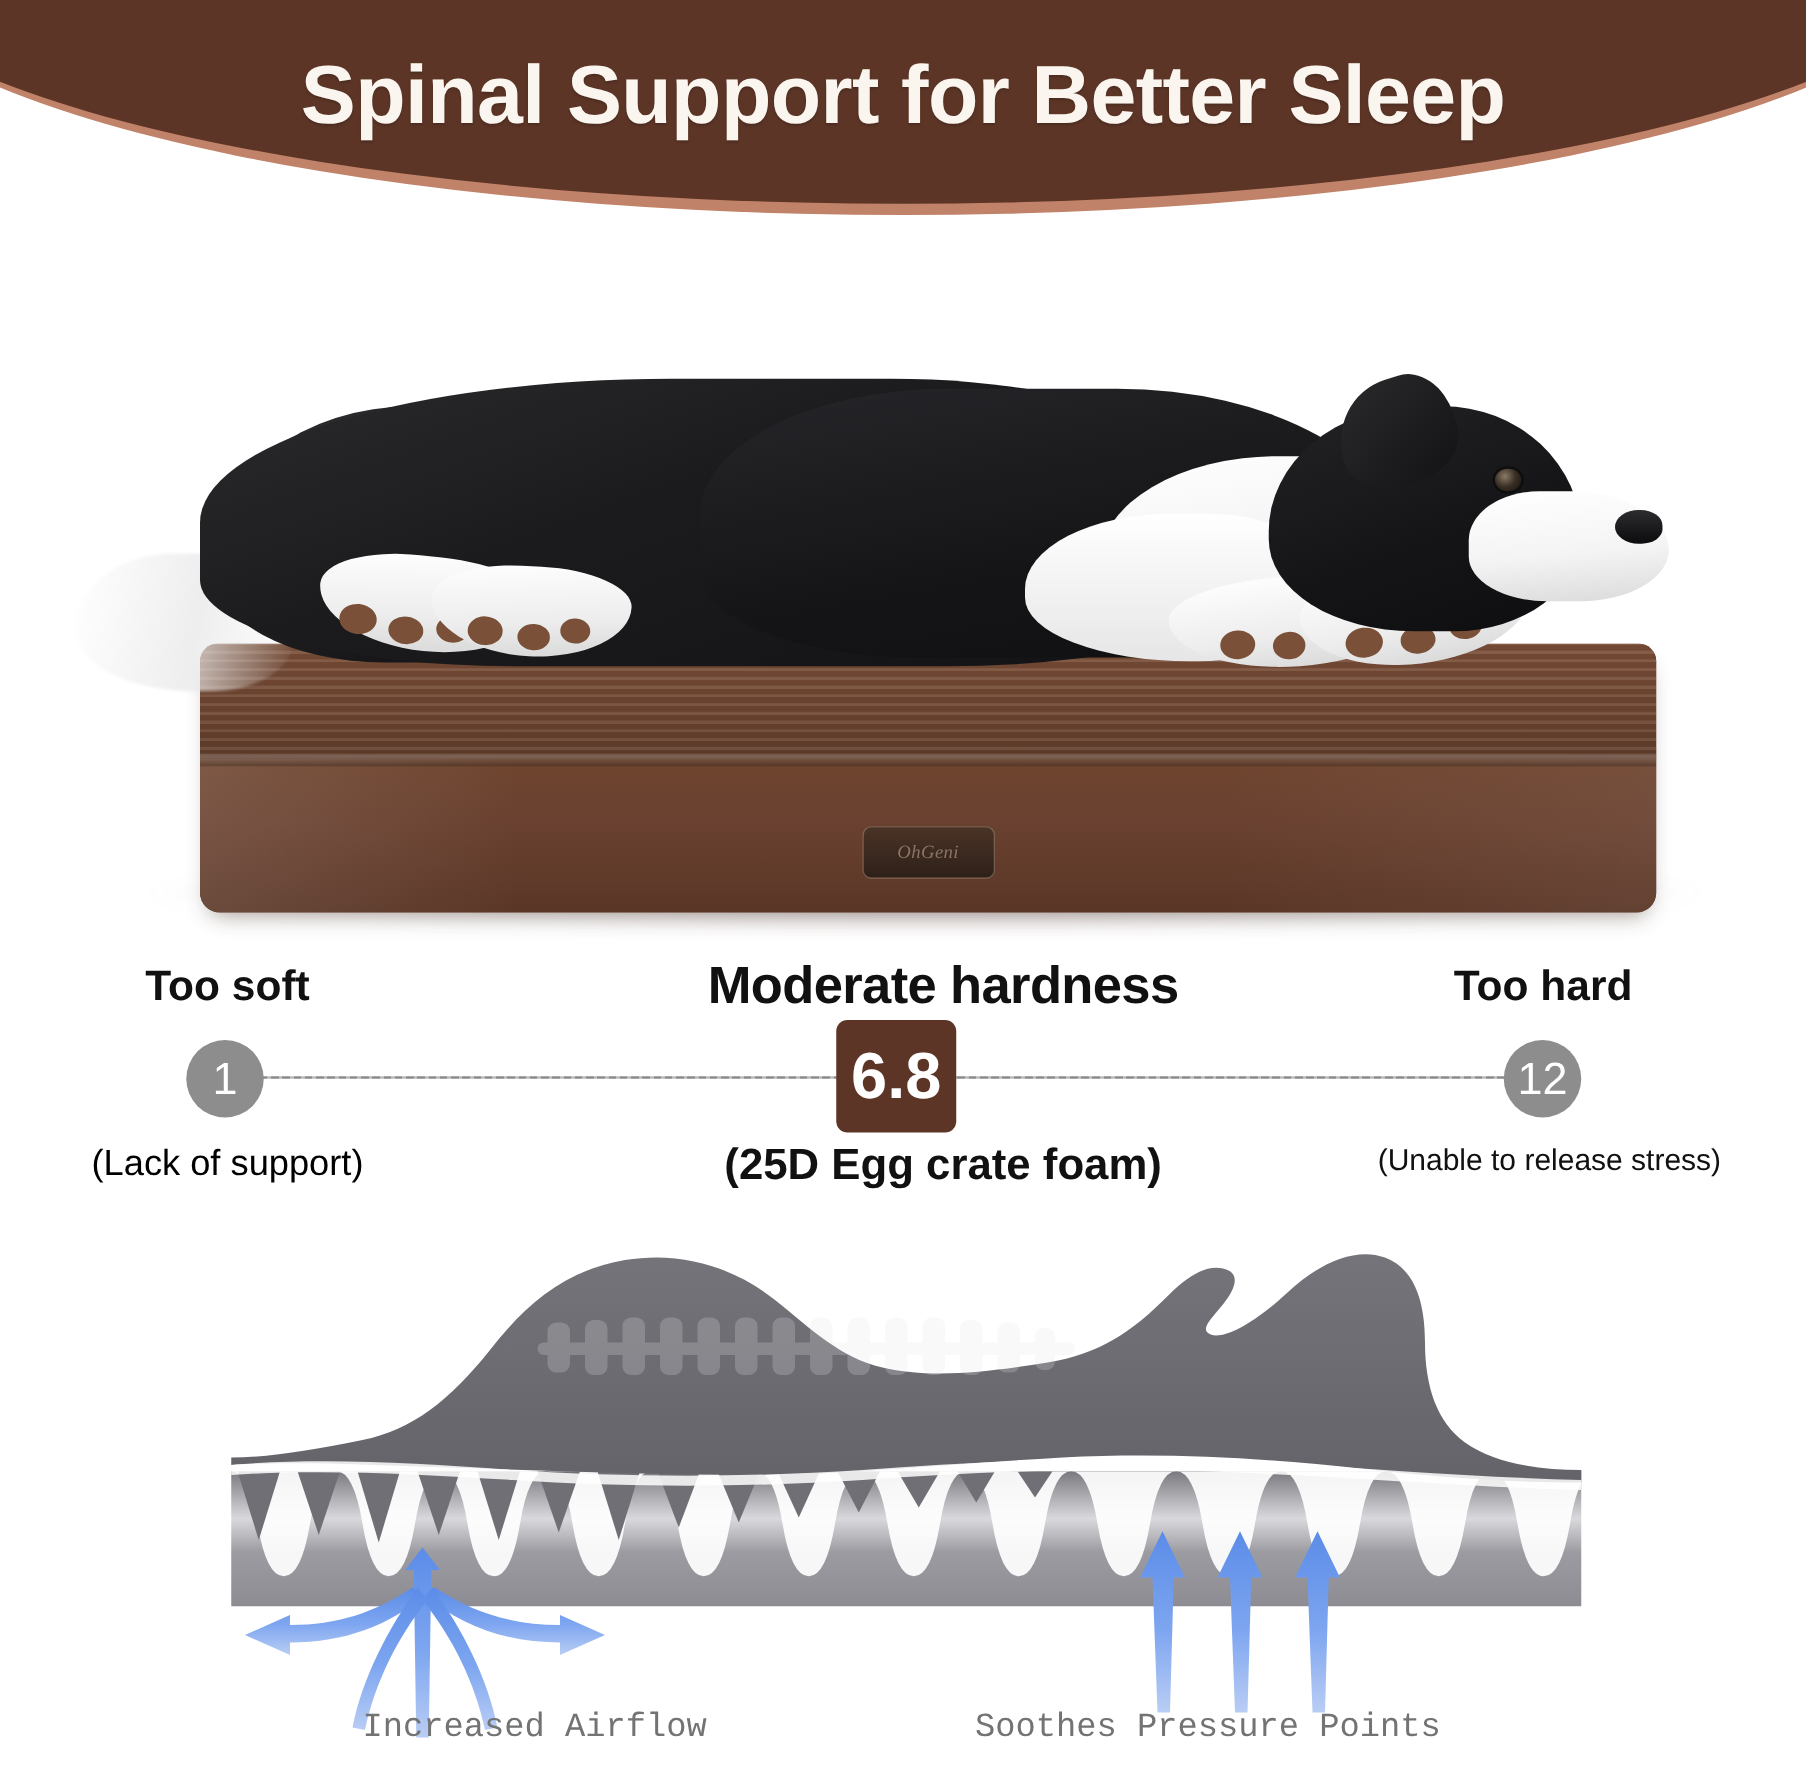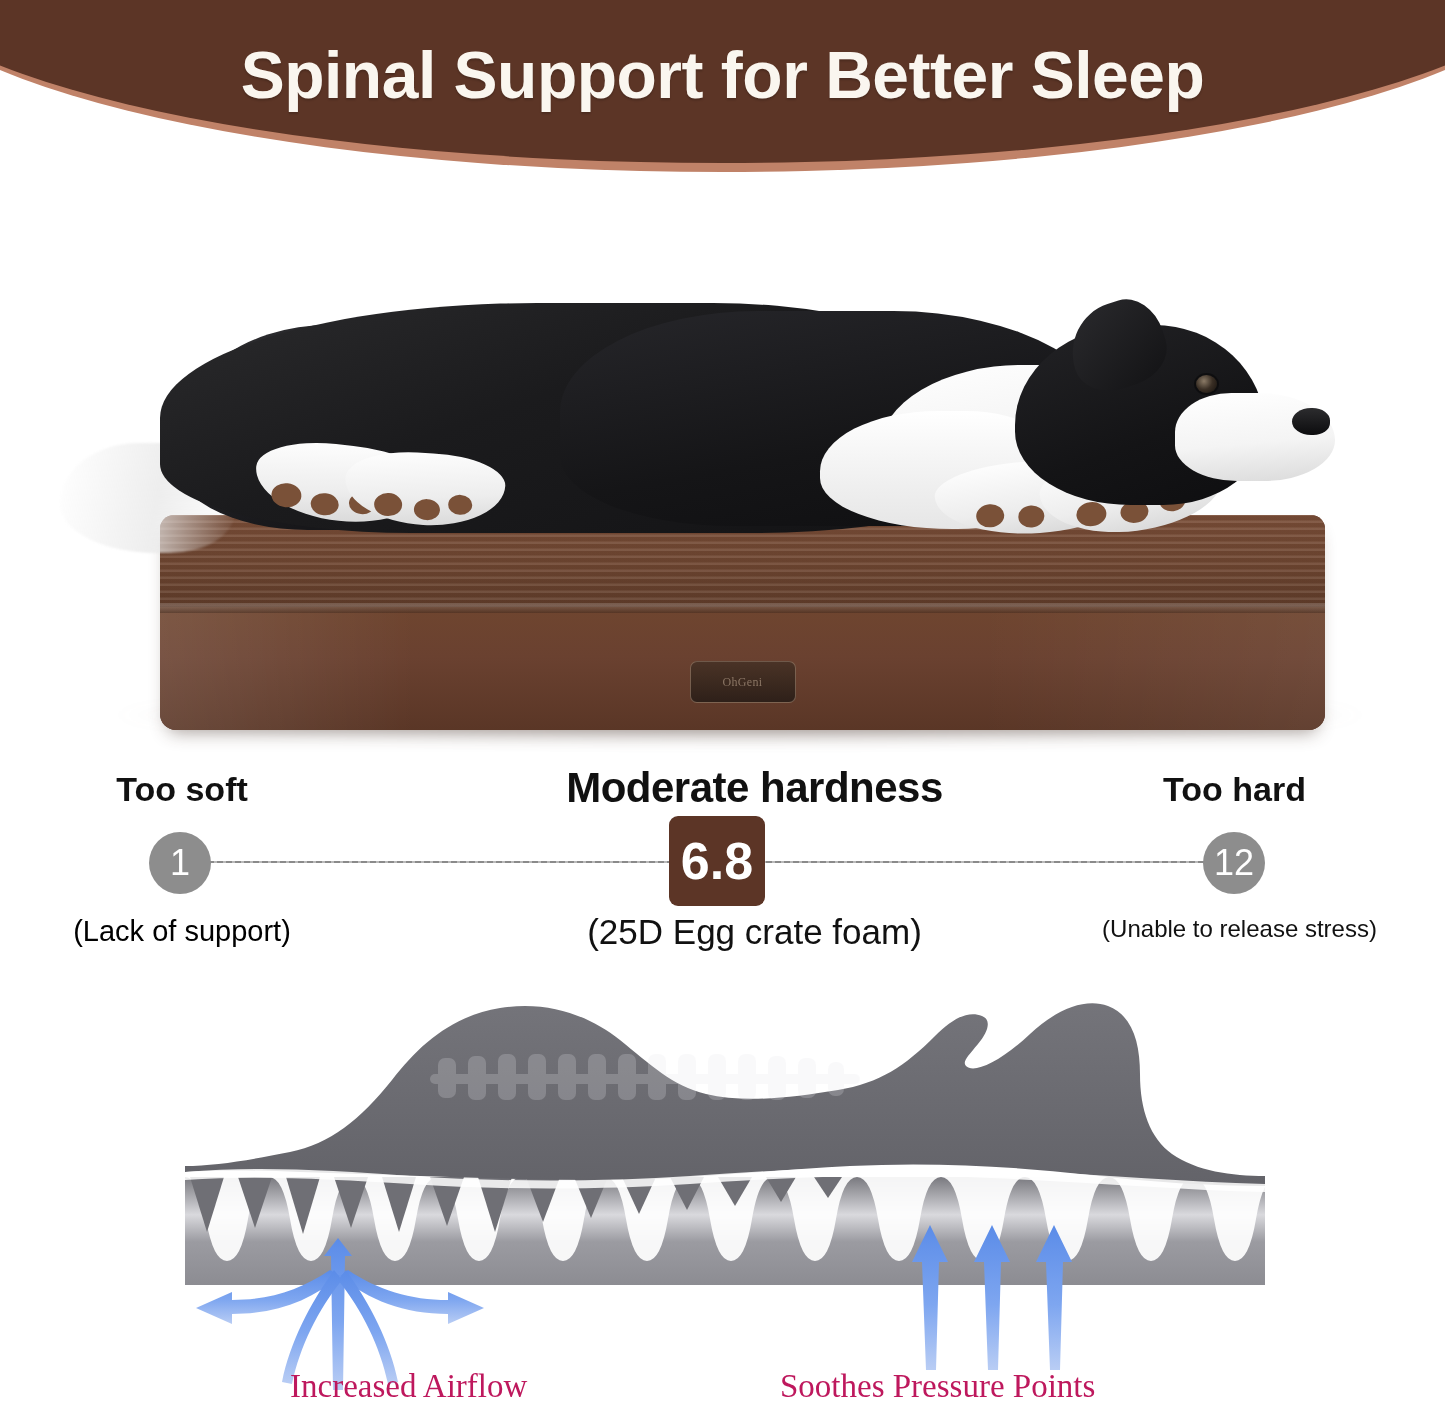--- a/index.html
+++ b/index.html
@@ -42,21 +42,21 @@
        background:repeating-linear-gradient(0deg,
           rgba(255,255,255,.16) 0px,rgba(255,255,255,.16) 2px,
           rgba(60,35,24,.22) 3px,rgba(60,35,24,.22) 7px);}
   .bed-edge{position:absolute;left:0;top:88px;width:100%;height:10px;
        background:linear-gradient(180deg,rgba(255,255,255,.18),rgba(40,24,16,.35));}
   .bed-label{position:absolute;left:50%;transform:translateX(-50%);top:146px;
        width:104px;height:40px;border-radius:7px;
        background:linear-gradient(180deg,#4A3326,#2E2019);
        border:1px solid rgba(190,160,135,.45);
        display:flex;align-items:center;justify-content:center;
-       color:#8A7564;font-size:12px;letter-spacing:.3px;
+       color:#8A7564;font-size:15px;font-style:italic;letter-spacing:.3px;
        font-family:"Liberation Serif","DejaVu Serif",serif;}
 
   
   .dog{position:absolute;left:0;top:0;width:1445px;height:545px;}
   .dog-body{position:absolute;left:160px;top:88px;width:880px;height:230px;
      background:linear-gradient(160deg,#2B2B2D 0%,#1B1B1D 42%,#121214 100%);
      border-radius:60% 52% 45% 40%/70% 88% 52% 42%;
      filter:blur(.4px);}
   .dog-body2{position:absolute;left:560px;top:96px;width:560px;height:215px;
      background:linear-gradient(170deg,#26262A 0%,#151517 60%,#0F0F11 100%);
@@ -110,28 +110,28 @@
      background:#8D8D8D;display:flex;align-items:center;justify-content:center;
      color:#fff;font-size:36px;font-weight:300;}
   .node.n1{left:137px;top:72px;}
   .node.n10{left:1191px;top:72px;}
   .badge{position:absolute;left:669px;top:816px;width:96px;height:90px;
      border-radius:9px;background:#5C3526;display:flex;align-items:center;
      justify-content:center;color:#fff;font-size:52px;font-weight:bold;}
   .sub-soft{position:absolute;left:10px;top:155px;width:320px;text-align:center;
      font-size:29px;color:#000000;font-weight:400;}
   .sub-mod{position:absolute;left:450px;top:152px;width:585px;text-align:center;
-     font-size:35px;color:#111;font-weight:normal;}
+     font-size:35px;color:#111;font-weight:bold;}
   .sub-hard{position:absolute;left:1015px;top:155px;width:425px;text-align:center;
      font-size:24px;color:#111;font-weight:400;}
 
   
   #diagram{position:absolute;left:0;top:970px;width:1445px;height:448px;}
-  .cap{position:absolute;top:1368px;font-size:33px;color:#be185d;white-space:nowrap;
-     font-family:Liberation Serif, serif;}
+  .cap{position:absolute;top:1368px;font-size:27px;color:#737373;white-space:nowrap;
+     font-family:Liberation Mono, monospace;}
   .cap.left{left:290px;}
   .cap.right{left:780px;}
 </style>
 </head>
 <body>
 
 <div id="banner"></div>
 <div id="banner-title">Spinal Support for Better Sleep</div>
 
 <div id="photo">

